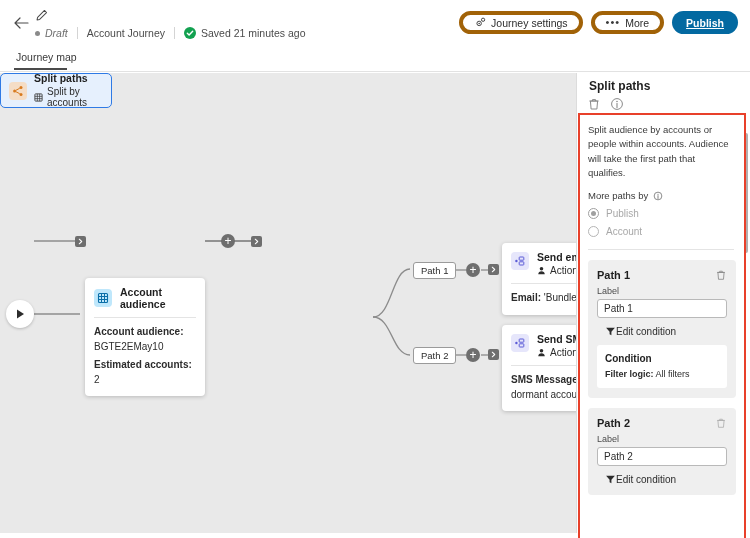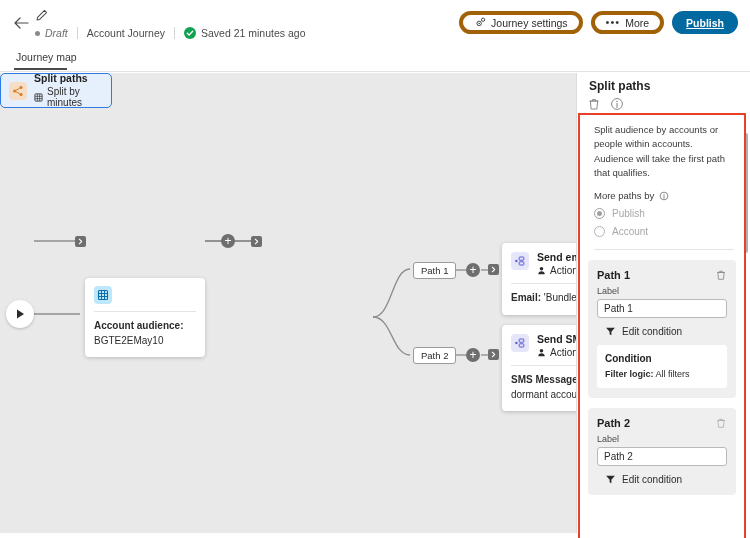--- a/index.html
+++ b/index.html
@@ -137,21 +137,21 @@
   #panel-scroll-outline {
     position:absolute; left:1px; top:40px; width:168px; height:455px;
     border:2px solid #e8402a; pointer-events:none; z-index:5;
   }
 
   #panel-scroll {
     position:absolute; left:3px; top:42px; width:164px; height:451px;
     overflow:hidden;
   }
 
-  #intro-block { padding:8px 10px 0 14px; }
+  #intro-block { padding:8px 10px 0 8px; }
   #intro-text { font-size:9.5px; color:#3a3a3a; line-height:1.5; }
   #split-by-label { margin-top:10px; font-size:9.5px; color:#3a3a3a; display:flex; align-items:center; gap:5px; }
   .radio-row { display:flex; align-items:center; gap:7px; margin-top:7px; }
   .radio-outer {
     width:11px; height:11px; border-radius:50%; border:1.3px solid #b5b5b5;
     display:flex; align-items:center; justify-content:center; flex:0 0 auto;
   }
   .radio-outer.checked { border-color:#a0a0a0; }
   .radio-dot { width:5px; height:5px; border-radius:50%; background:#a0a0a0; }
   .radio-label { font-size:10px; color:#a8a8a8; }
@@ -161,21 +161,21 @@
   .path-card { background:#efefef; border-radius:4px; margin:10px 8px 0 8px; padding:9px 9px 10px 9px; }
   .path-card-head { display:flex; align-items:center; justify-content:space-between; }
   .path-card-title { font-size:11px; font-weight:bold; color:#1f1f1f; }
   .path-label-cap { font-size:9px; color:#4b4b4b; margin-top:5px; }
   .path-input {
     width:100%; height:19px; margin-top:3px; border:1px solid #b9b9b9; border-radius:3px;
     background:#fff; font-size:10px; color:#2c2c2c; padding:0 6px;
     font-family:"Liberation Sans", sans-serif;
   }
   .edit-cond-row {
-    display:flex; align-items:center; gap:6px; margin:8px 0 0 8px;
+    display:flex; align-items:center; gap:0; margin:8px 0 0 8px;
     font-size:10px; color:#2c2c2c; cursor:pointer;
   }
   .cond-box { background:#fff; border-radius:3px; margin-top:8px; padding:8px 24px 9px 8px; }
   .cond-title { font-size:10px; font-weight:bold; color:#1f1f1f; }
   .cond-logic { font-size:9px; color:#2c2c2c; margin-top:5px; }
   .cond-logic b { font-weight:bold; }
   .cond-item { font-size:9px; color:#2c2c2c; margin-top:6px; line-height:1.5; }
   .cond-item b { font-weight:bold; }
   .cond-item-detail { margin-left:9px; }
 
@@ -297,25 +297,30 @@
   </div>
 
   <div class="node-card" id="node-account-audience">
     <div class="node-head">
       <span class="node-icon-box" style="background:#bfe7fb">
         <svg width="12" height="12" viewBox="0 0 12 12">
             <rect x="1.5" y="1.5" width="9" height="9" rx="1" fill="none" stroke="#0a6ea8" stroke-width="1.1"></rect>
             <path d="M1.5 4.5h9M1.5 7.5h9M4.5 1.5v9M7.5 1.5v9" stroke="#0a6ea8" stroke-width="1"></path>
           </svg>
       </span>
+      <span class="node-title">Account audience</span>
     </div>
     <div class="node-divider"></div>
     <div class="node-body">
       <div><b>Account audience:</b></div>
       <div>BGTE2EMay10</div>
+      <div style="margin-top:4px">
+        <b>Estimated accounts:</b>
+        <span>2</span>
+      </div>
     </div>
   </div>
 
   <div id="node-split-paths">
     <span class="node-icon-box" style="background:#f5ddc6">
       <svg width="12" height="12" viewBox="0 0 12 12">
           <circle cx="9" cy="2.6" r="1.5" fill="#d87a1e"></circle>
           <circle cx="9" cy="9.4" r="1.5" fill="#d87a1e"></circle>
           <circle cx="2.6" cy="6" r="1.5" fill="#d87a1e"></circle>
           <path d="M3.9 5.3L7.7 3.3M3.9 6.7l3.8 2" stroke="#d87a1e" stroke-width="1"></path>
@@ -323,21 +328,21 @@
     </span>
     <span class="sp-texts">
       <span class="sp-title">Split paths</span>
       <span class="sp-sub">
         <span style="display:flex">
           <svg width="9" height="9" viewBox="0 0 10 10">
               <rect x="1" y="1" width="8" height="8" rx=".8" fill="none" stroke="#3a3a3a" stroke-width="1"></rect>
               <path d="M1 3.7h8M1 6.3h8M3.7 1v8M6.3 1v8" stroke="#3a3a3a" stroke-width=".8"></path>
             </svg>
         </span>
-        <span>Split by minutes</span>
+        <span>Split by accounts</span>
       </span>
     </span>
   </div>
 
   <div class="path-pill" id="path-pill-1">Path 1</div>
   <div class="path-pill" id="path-pill-2">Path 2</div>
 
   <div class="plus-btn" id="plus-1">+</div>
   <div class="plus-btn" id="plus-2">+</div>
 

